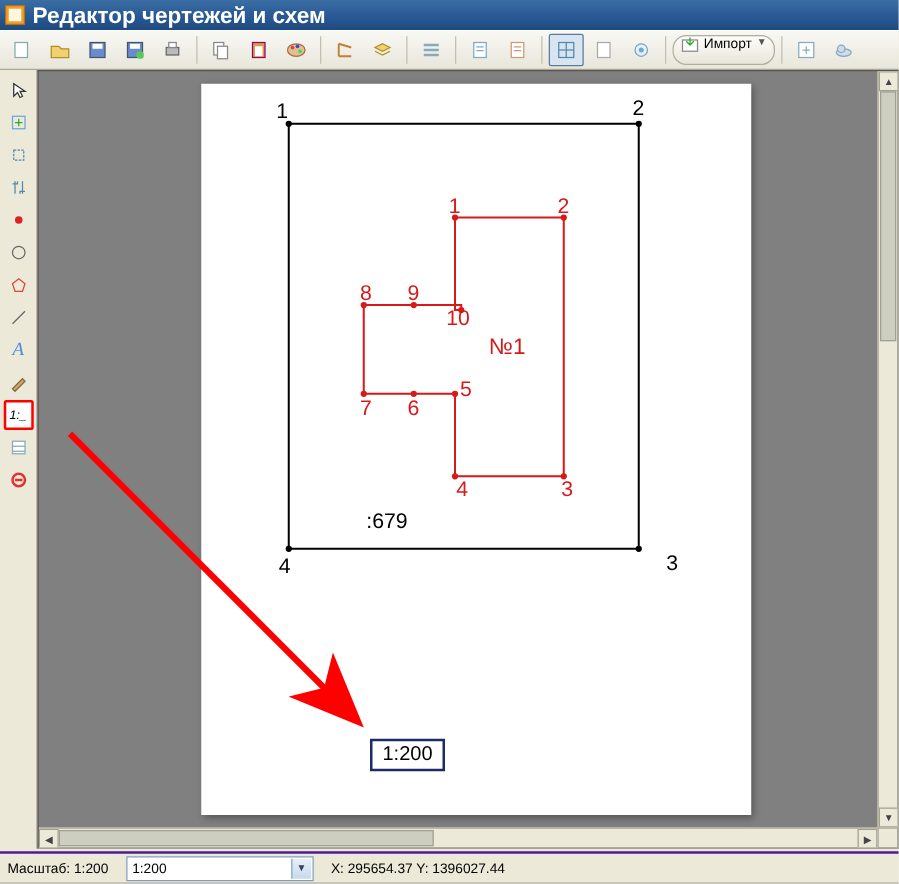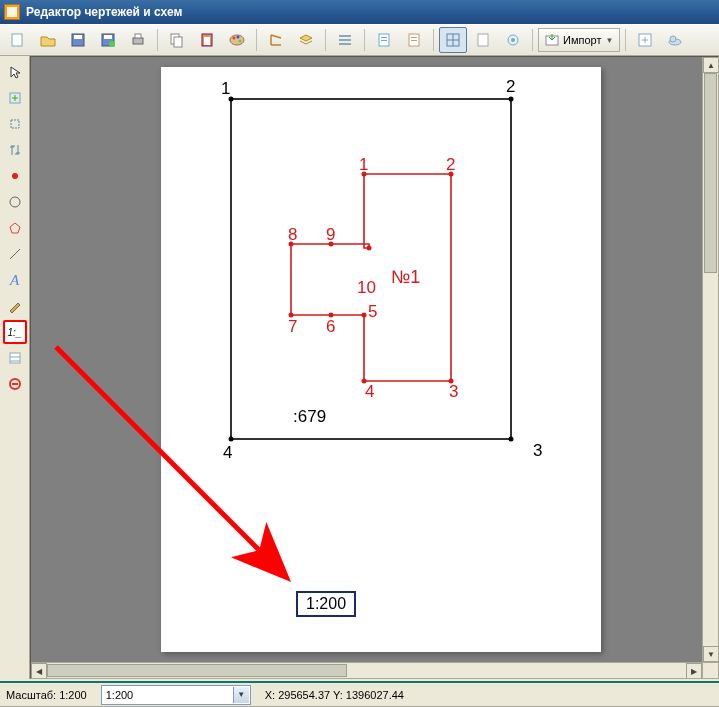--- a/index.html
+++ b/index.html
@@ -13,21 +13,21 @@
     overflow: hidden;
     position: relative;
   }
   .titlebar {
     height: 24px;
     background: linear-gradient(to bottom, #3b6ea5 0%, #2a5a95 50%, #1f4a80 100%);
     color: #fff;
     display: flex;
     align-items: center;
     padding: 0 4px;
-    font-size: 12px;
+    font-size: 18px;
     font-weight: bold;
   }
   .titlebar .app-icon {
     width: 16px; height: 16px;
     margin-right: 6px;
     background: #f0a030;
     border: 1px solid #c07000;
     position: relative;
   }
   .titlebar .app-icon::after{
@@ -55,22 +55,22 @@
   .tb-sep {
     width: 1px; height: 22px;
     background: #c0c0b0;
     margin: 0 3px;
   }
   .tb-import {
     height: 24px;
     padding: 0 6px;
     border: 1px solid #b0b0a0;
     background: linear-gradient(to bottom, #fdfdfa, #e8e6da);
-    border-radius: 0;
-    display: flex; align-items: center; gap: 4px;
+    border-radius: 11px;
+    display: flex; gap: 4px;
     cursor: pointer;
     font-size: 11px;
   }
   .tb-import .arrow { font-size: 8px; color: #555; }
   .workspace {
     position: absolute;
     left: 0; top: 56px; right: 0; bottom: 28px;
     display: flex;
   }
   .sidetool {
@@ -167,21 +167,21 @@
     position: absolute;
     left: -105px; top: 280px;
     width: 265px; height: 265px;
     pointer-events: none;
   }
   .statusbar {
     position: absolute;
     left: 0; right: 0; bottom: 0;
     height: 26px;
     background: #ece9d8;
-    border-top: 2px solid #0f766e;
+    border-top: 2px solid #4c1d95;
     border-bottom: 1px solid #aca899;
     display: flex;
     align-items: center;
     padding: 0 6px;
     gap: 14px;
   }
   .status-panel {
     font-size: 11px;
     color: #000;
   }
@@ -450,21 +450,21 @@
 
       <span class="canvas-label red-label" style="left:198px; top:88px;">1</span>
       <span class="canvas-label red-label" style="left:285px; top:88px;">2</span>
       <span class="canvas-label red-label" style="left:288px; top:315px;">3</span>
       <span class="canvas-label red-label" style="left:204px; top:315px;">4</span>
       <span class="canvas-label red-label" style="left:207px; top:235px;">5</span>
       <span class="canvas-label red-label" style="left:165px; top:250px;">6</span>
       <span class="canvas-label red-label" style="left:127px; top:250px;">7</span>
       <span class="canvas-label red-label" style="left:127px; top:158px;">8</span>
       <span class="canvas-label red-label" style="left:165px; top:158px;">9</span>
-      <span class="canvas-label red-label" style="left:196px; top:178px;margin-top:33px;">10</span>
+      <span class="canvas-label red-label" style="left:196px; top:178px;">10</span>
       <span class="canvas-label red-label" style="left:230px; top:200px; font-size:18px;">№1</span>
 
       <span class="canvas-label black-label" style="left:132px; top:340px;">:679</span>
 
       <div class="scale-box">
         <span>1:200</span>
       </div>
 
       <svg class="arrow-annotation" width="265" height="265">
         <defs>

